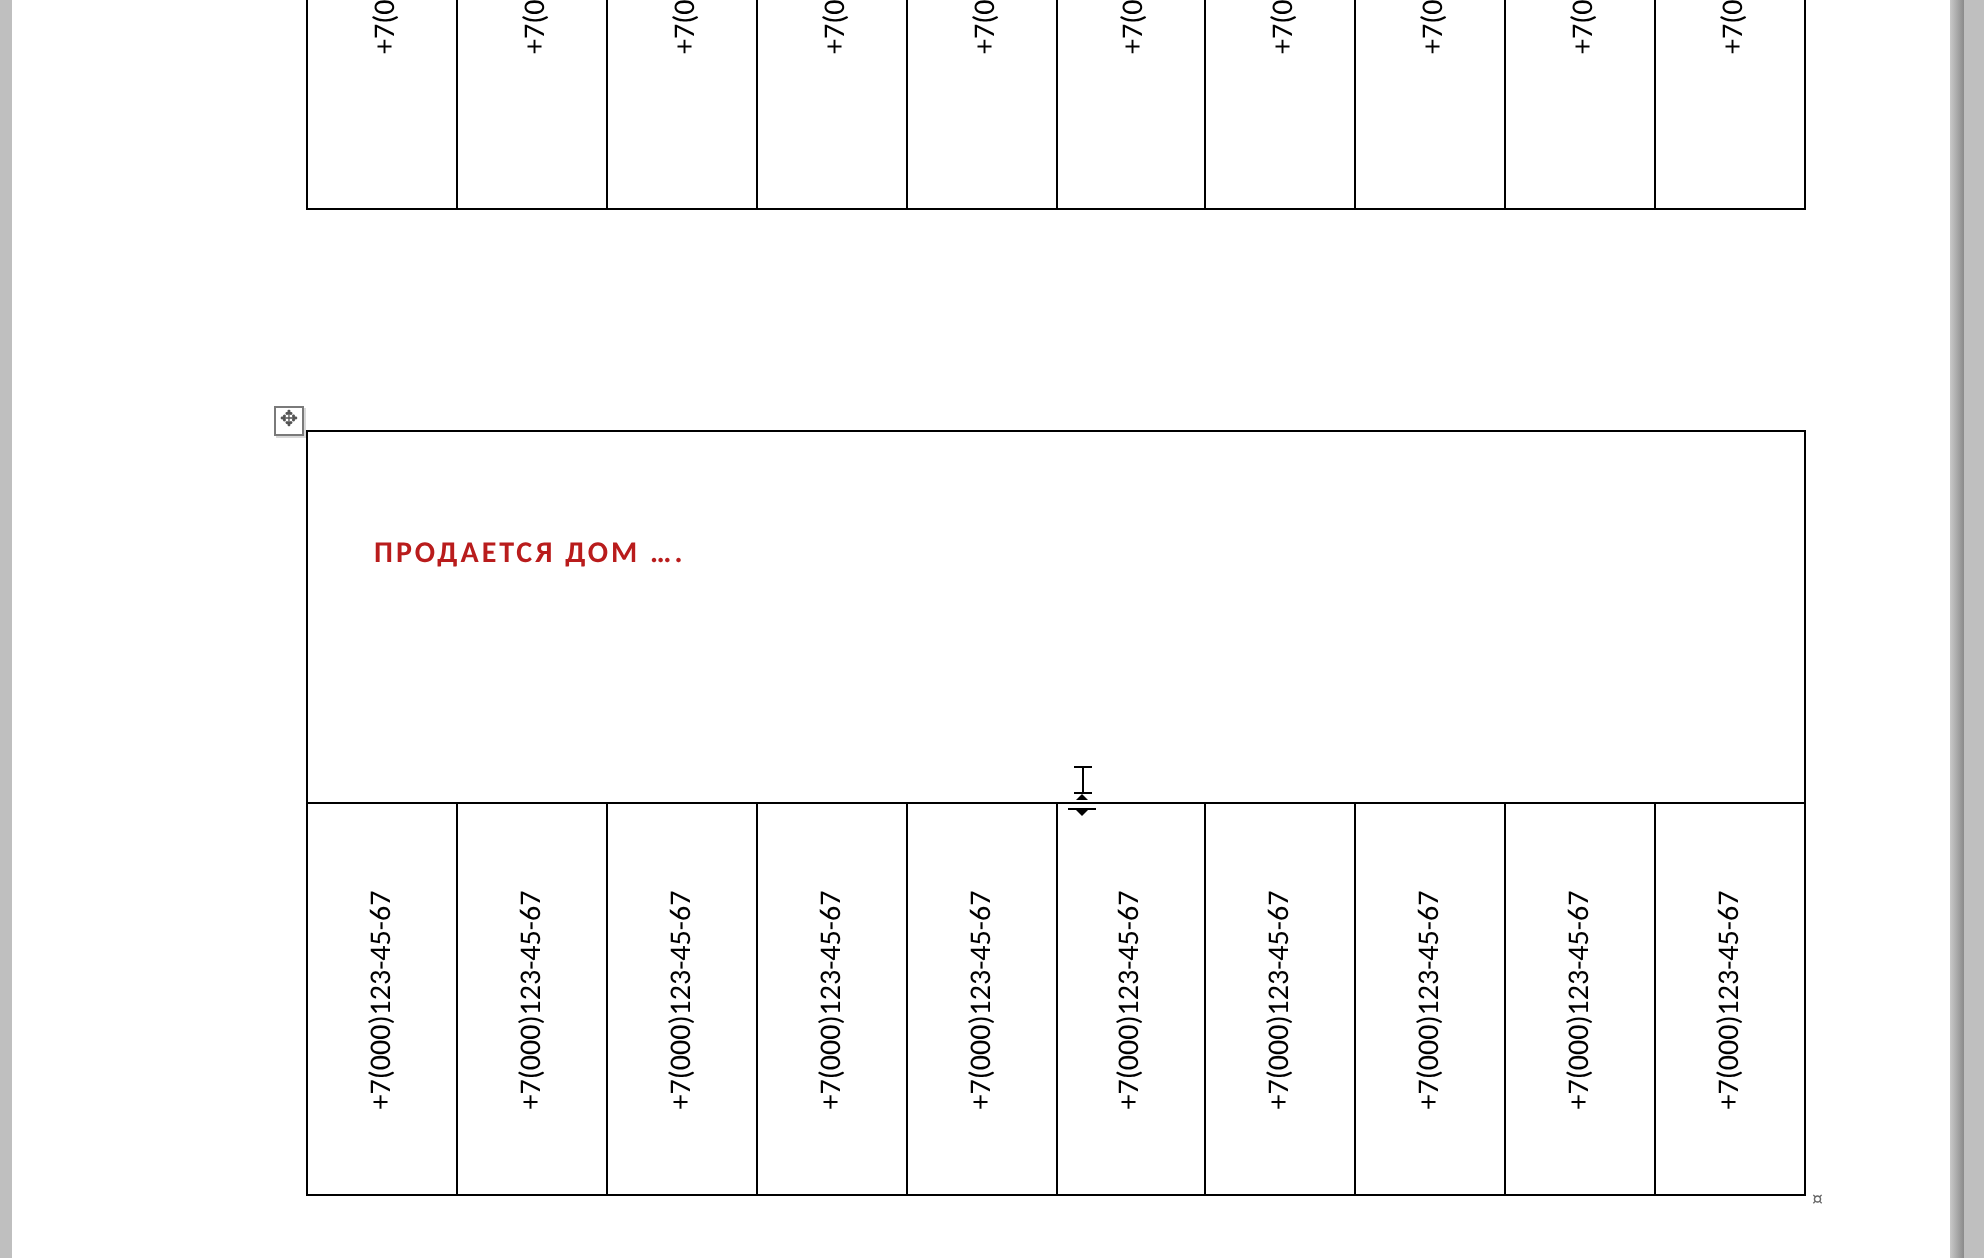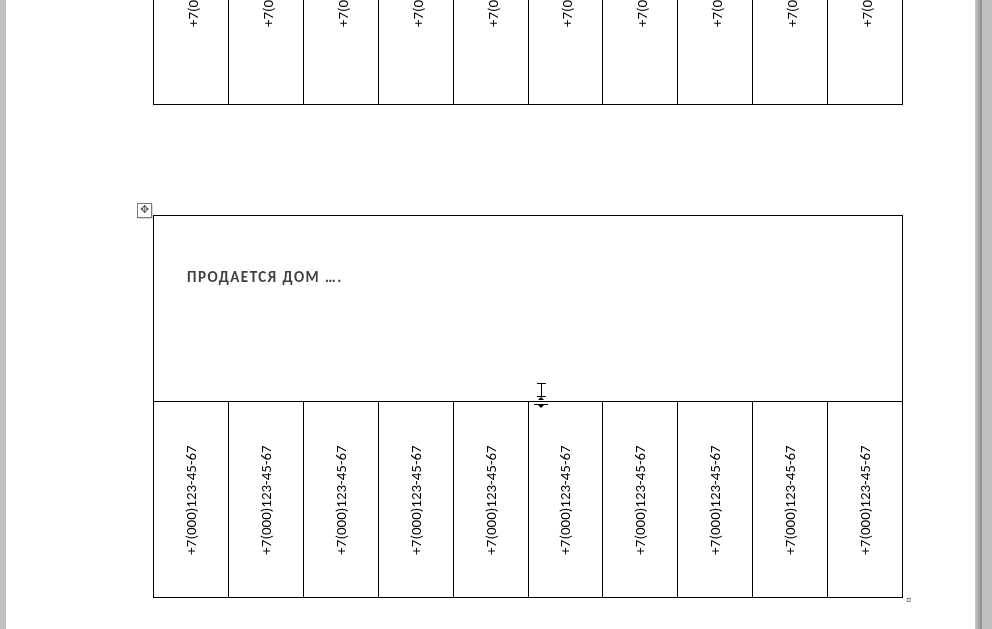--- a/index.html
+++ b/index.html
@@ -87,21 +87,21 @@
     border-bottom:1px solid #000;
     position:relative;
   }
   .flyer .title{
     position:absolute;
     left:33px;
     top:52px;
     font-size:15px;
     font-weight:600;
     letter-spacing:1.5px;
-    color:#404040;
+    color:#b91c1c;
   }
   .flyer .tear{
     height:var(--tear-h-bot);
     display:flex;
   }
   .flyer .tear .tab{
     flex:1 1 0;
     border-left:1px solid #000;
     position:relative;
   }

